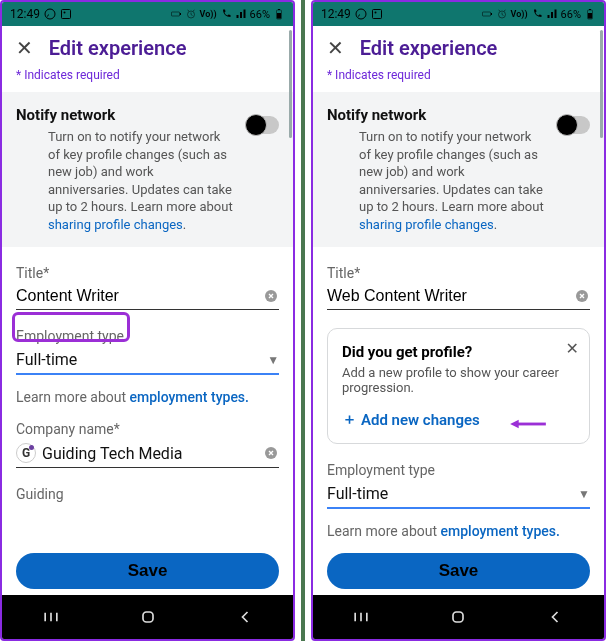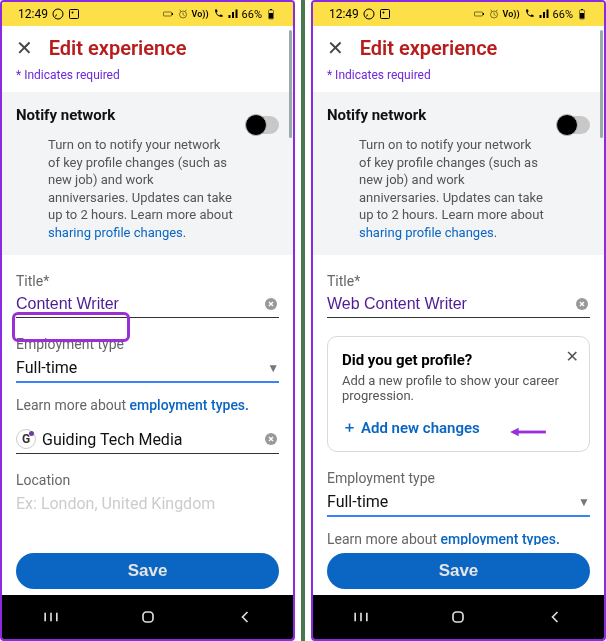--- a/index.html
+++ b/index.html
@@ -26,67 +26,67 @@
   .divider-middle {
     width: 4px;
     background: #4a7750;
   }
   
   .status-bar {
     height: 24px;
     display: flex;
     justify-content: space-between;
     align-items: center;
-    padding: 0 16px;
+    padding: 0 8px;
     font-size: 12px;
     color: #000;
-    background:#fde047;
+    background:#0f766e;
   }
   .status-left { display:flex; align-items:center; gap:4px;}
   .status-right { display:flex; align-items:center; gap:3px; font-size:11px;}
   .status-right .ico { width:12px; height:12px; }
   
   .app-header {
     display:flex;
     align-items:center;
     gap:16px;
     padding: 10px 14px 8px;
     background:#fff;
   }
   .close-x { font-size:20px; line-height:1; color:#444;}
-  .app-header h1 { font-size:20px; font-weight:600; color:#b91c1c;}
+  .app-header h1 { font-size:20px; font-weight:600; color:#4c1d95;}
   .required-note { font-size:12px; color:#6d28d9; padding:0 14px 10px;}
   .scroll-indicator {
     position:absolute; right:1px; top:28px; width:3px; height:108px; background:#9aa; border-radius:2px;
   }
   
   .notify {
     background:#f3f4f5;
     padding:14px;
   }
   .notify-row { display:flex; justify-content:space-between; gap:10px;}
   .notify-text { flex:1;}
-  .notify h3 { font-size:15px; font-weight:700; color:#111; margin-bottom:12px;}
+  .notify h3 { font-size:15px; font-weight:700; color:#111; margin-bottom:4px;}
   .notify p { font-size:13px; color:#555; line-height:1.35;margin-left:32px;}
   .notify a { color:#0a66c2; text-decoration:none;}
   .toggle {
     width:34px; height:18px; background:#c8c8c8; border-radius:10px; position:relative; flex-shrink:0; margin-top:10px;
   }
   .toggle::after{
     content:""; position:absolute; left:0; top:-2px; width:20px; height:20px; background:#000; border-radius:50%;
     border:1px solid #bbb;
   }
   
   .form-body { padding: 18px 14px 8px; flex:1; overflow:hidden;}
   .field { margin-bottom:18px;}
   .field-label { font-size:14px; color:#666; margin-bottom:6px; display:block;}
   .input-row { display:flex; align-items:center; border-bottom:1px solid #333; padding-bottom:4px; gap:6px;}
   .input-row.select { border-bottom:2px solid #3b82f6;}
   .input-row input {
-    flex:1; border:none; outline:none; font-size:16px; color:#4c1d95; background:transparent;
+    flex:1; border:none; outline:none; font-size:16px; color:#000000; background:transparent;
   }
   .input-val { flex:1; font-size:16px; color:#111;}
   .chev { color:#777; font-size:12px;}
   .clr-btn { color:#888; font-size:16px; line-height:1;}
   .learn-line { font-size:14px; color:#666; margin-top:-4px; margin-bottom:16px;}
   .learn-line a{ color:#0a66c2; text-decoration:none; font-weight:500;}
   .logo-dot {
     width:20px; height:20px; border-radius:50%; background:#fff; border:1px solid #ccc;
     display:flex; align-items:center; justify-content:center; font-size:12px; font-weight:700; color:#333;
     position:relative; flex-shrink:0;
@@ -105,21 +105,21 @@
   .promo h4{ font-size:15px; font-weight:700; margin-bottom:4px;}
   .promo p{ font-size:13px; color:#555; margin-bottom:14px;}
   .promo-add { color:#0a66c2; font-size:15px; font-weight:600; display:inline-flex; align-items:center; gap:4px;}
   .arrow-annot {
     position:absolute; width:50px; height:10px; right:36px; bottom:14px;
   }
   .fade-text { color:#ccc; font-size:16px; padding-bottom:4px;}
   
   .save-bar { padding: 8px 14px 6px; background:#fff; border-top:0;}
   .save-btn {
-    width:100%; height:36px; background:#0a66c2; color:#e5e5e5; border:none; border-radius:20px;
+    width:100%; height:36px; background:#0a66c2; color:#000000; border:none; border-radius:20px;
     font-size:17px; font-weight:600;
   }
   
   .navbar {
     height:44px; background:#000; display:flex; align-items:center; justify-content:space-around;
   }
   .nav-ico { color:#ddd; }
   svg { display:block; }
 </style>
 </head>
@@ -216,35 +216,35 @@
       <div class="input-row select">
         <span class="input-val">Full-time</span>
         <span class="chev">▼</span>
       </div>
     </div>
     <div class="learn-line">
       <span>Learn more about </span><a href="#">employment types.</a>
     </div>
 
     <div class="field">
+      <span class="field-label">Company name*</span>
       <div class="input-row">
         <span class="logo-dot">G</span>
         <span class="input-val">Guiding Tech Media</span>
         <span class="clr-btn">
           <svg width="16" height="16" viewBox="0 0 24 24">
               <circle cx="12" cy="12" r="9" fill="#999"></circle>
               <path d="M9 9l6 6M15 9l-6 6" stroke="#fff" stroke-width="2"></path>
             </svg>
         </span>
       </div>
     </div>
 
     <div class="field" style="margin-bottom:4px;">
-      <span class="field-label">Location</span>
-      <div class="fade-text">Ex: London, United Kingdom</div>
+      <span class="field-label">Guiding</span>
     </div>
   </div>
 
   <div class="save-bar">
     <button class="save-btn">Save</button>
   </div>
 
   <div class="navbar">
     <span class="nav-ico">
         <svg width="20" height="20" viewBox="0 0 24 24">

